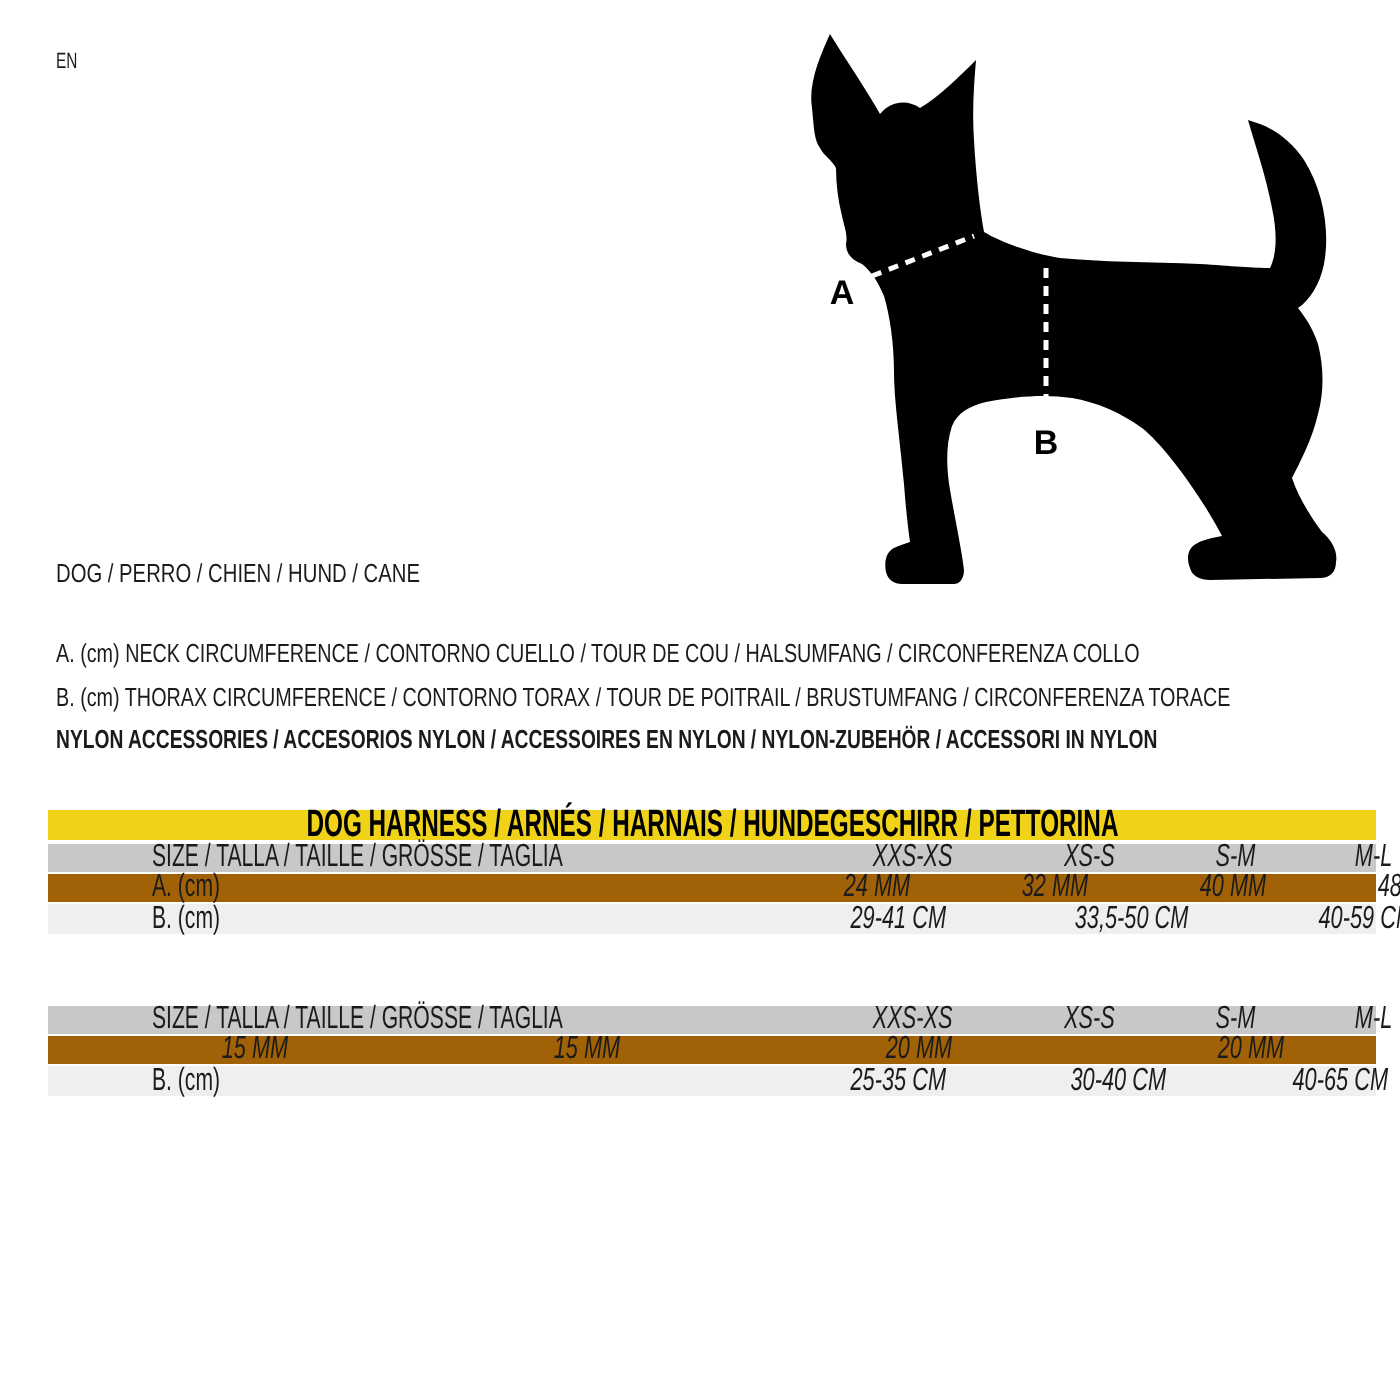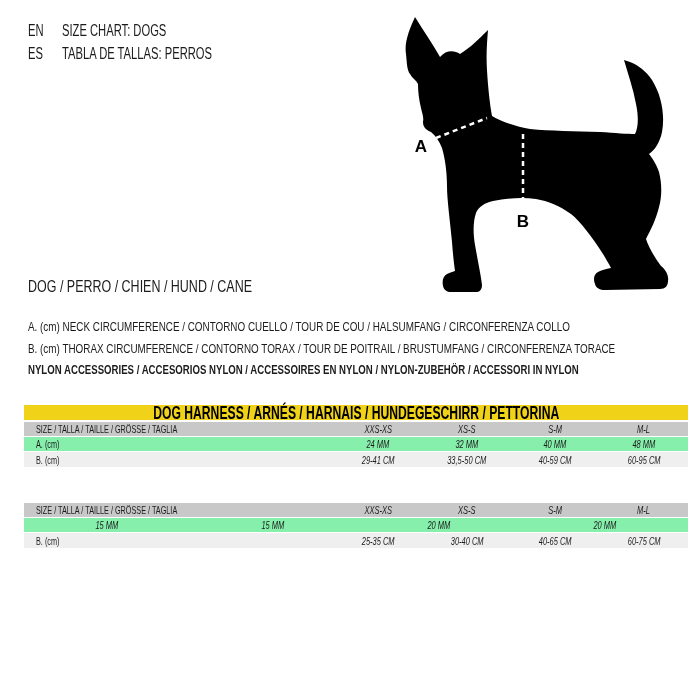--- a/index.html
+++ b/index.html
@@ -5,67 +5,62 @@
   html,body{margin:0;padding:0;background:#ffffff;}
   #page{position:relative;width:700px;height:700px;background:#ffffff;overflow:hidden;
         font-family:"Liberation Sans",sans-serif;color:#1b1b1b;}
   .abs{position:absolute;}
   
   .cx{display:inline-block;transform-origin:0 50%;white-space:nowrap;}
   .ctr{display:inline-block;transform-origin:50% 50%;white-space:nowrap;}
 
   
   #langs{left:28px;top:20px;}
-  .lrow{display:flex;align-items:center;height:22.4px;font-size:16px;}
+  .lrow{display:flex;align-items:center;height:22.4px;font-size:11px;}
   .lcode{flex:0 0 34px;}
   .lcode .cx,.llabel .cx{transform:scaleX(0.70);}
 
   
   #dogfig{left:390px;top:0px;width:310px;height:300px;}
   .marker{font-family:"Liberation Sans",sans-serif;font-weight:bold;font-size:17px;fill:#000;}
 
   
-  #caption{left:28px;top:280px;font-size:16px;line-height:14px;}
+  #caption{left:28px;top:280px;font-size:13px;line-height:14px;}
   #caption .cx{transform:scaleX(0.78);}
   .note{left:28px;font-size:13px;line-height:13px;}
   .note .cx{transform:scaleX(0.76);}
   #noteA{top:320px;} #noteB{top:342px;}
   #noteN{top:363px;font-weight:bold;}
   #noteN .cx{transform:scaleX(0.74);}
 
   
   .sztable{position:absolute;left:24px;width:664px;}
   .trow{display:flex;margin-bottom:1px;}
   .title-row{height:15px;margin-bottom:2px;align-items:center;justify-content:center;
              font-weight:bold;font-size:19px;color:#000;}
   .title-row .ctr{transform:scaleX(0.64);}
   .head-row{height:14px;background:#c8c8c8;}
   .body-row{height:14px;}
   .body-row.last{height:15px;margin-bottom:0;}
-  .row-white{background:#86efac;}
+  .row-white{background:#a16207;}
   .row-light{background:#efefef;align-items:center;}
-  .cell{display:flex;align-items:center;font-size:11px;}
+  .cell{display:flex;align-items:center;font-size:16px;margin-left:40px;}
   .cell.lab{flex:0 0 310px;padding-left:12px;box-sizing:border-box;}
   .cell.lab .cx{transform:scaleX(0.66);}
   .cell.val{flex:1 1 0;justify-content:center;font-style:italic;}
   .cell.val .ctr{transform:scaleX(0.68);}
 </style>
 </head>
 <body>
 
 <div id="page">
 
   <div id="langs" class="abs">
     <div class="lrow">
       <span class="lcode"><span class="cx">EN</span></span>
-      <span class="llabel"><span class="cx">SIZE CHART: DOGS</span></span>
-    </div>
-    <div class="lrow">
-      <span class="lcode"><span class="cx">ES</span></span>
-      <span class="llabel"><span class="cx">TABLA DE TALLAS: PERROS</span></span>
     </div>
   </div>
 
   <svg id="dogfig" class="abs" viewBox="0 0 310 300">
     <path fill="#000000" d="
       M 25 17
       C 20 28, 14 42, 16 54
       C 17 64, 17 70, 20 74
       C 22 78, 26 80, 28 84
       C 28 92, 29 100, 31 108

